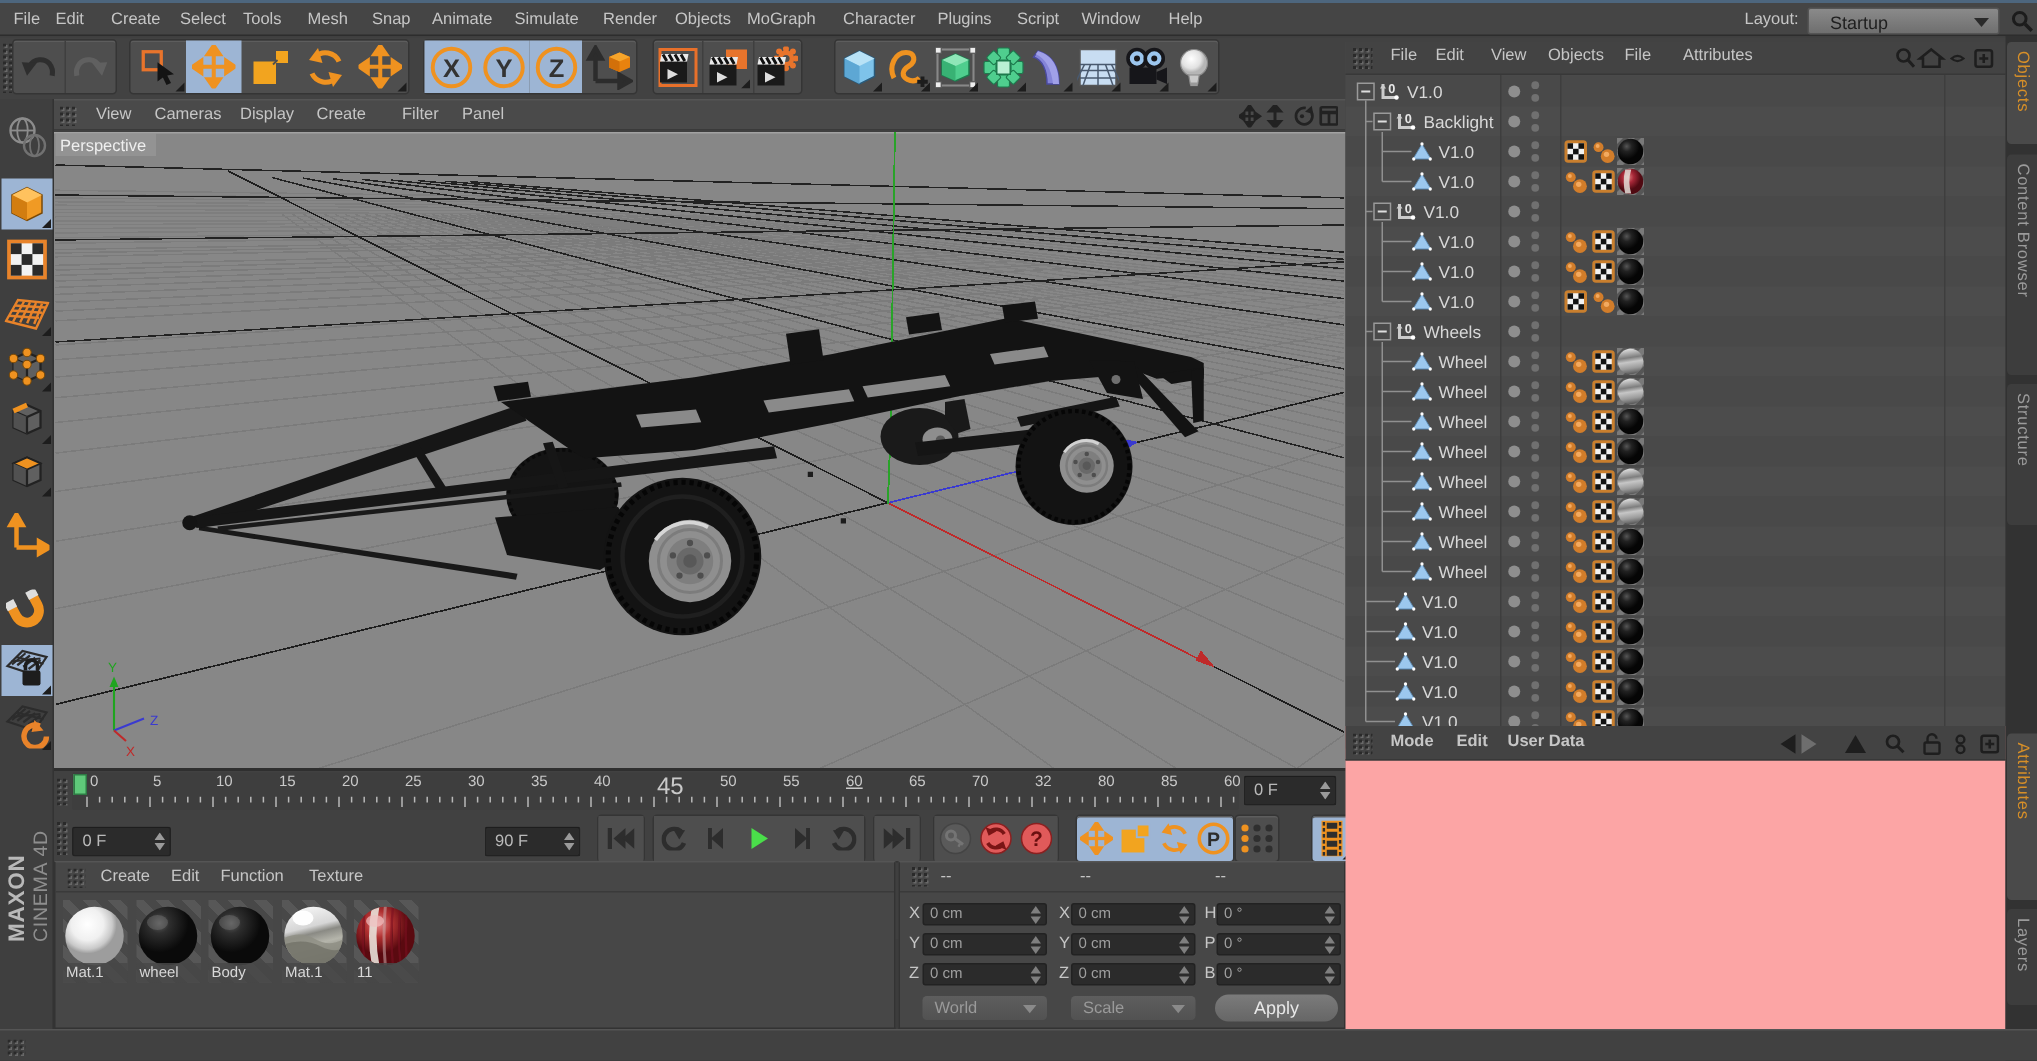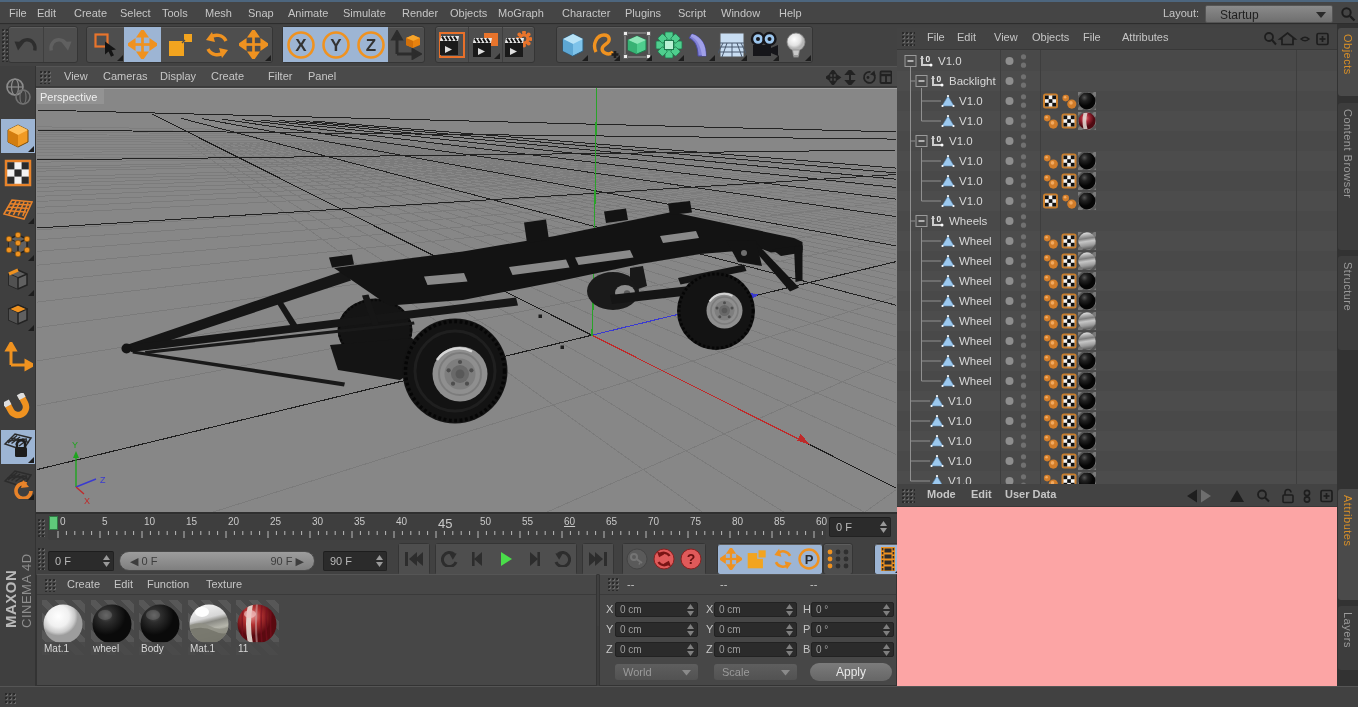--- a/index.html
+++ b/index.html
@@ -725,27 +725,27 @@
 <div class="abs" style="left:1px; top:1px; width:9px; height:14px; background:#5fc97a; border:1px solid #2e7a44;"></div>
 <span class="abs" style="left:12px; top:1px; font-size:10px; color:#c9c9c9;">0</span>
 <span class="abs" style="left:54px; top:1px; font-size:10px; color:#c9c9c9;">5</span>
 <span class="abs" style="left:96px; top:1px; font-size:10px; color:#c9c9c9;">10</span>
 <span class="abs" style="left:138px; top:1px; font-size:10px; color:#c9c9c9;">15</span>
 <span class="abs" style="left:180px; top:1px; font-size:10px; color:#c9c9c9;">20</span>
 <span class="abs" style="left:222px; top:1px; font-size:10px; color:#c9c9c9;">25</span>
 <span class="abs" style="left:264px; top:1px; font-size:10px; color:#c9c9c9;">30</span>
 <span class="abs" style="left:306px; top:1px; font-size:10px; color:#c9c9c9;">35</span>
 <span class="abs" style="left:348px; top:1px; font-size:10px; color:#c9c9c9;">40</span>
-<span class="abs" style="left:390px; top:1px; font-size:13px; color:#c9c9c9;">45</span>
+<span class="abs" style="left:390px; top:1px; font-size:16px; color:#c9c9c9;">45</span>
 <span class="abs" style="left:432px; top:1px; font-size:10px; color:#c9c9c9;">50</span>
 <span class="abs" style="left:474px; top:1px; font-size:10px; color:#c9c9c9;">55</span>
 <span class="abs" style="left:516px; top:1px; font-size:10px; color:#c9c9c9;text-decoration:underline;">60</span>
 <span class="abs" style="left:558px; top:1px; font-size:10px; color:#c9c9c9;">65</span>
 <span class="abs" style="left:600px; top:1px; font-size:10px; color:#c9c9c9;">70</span>
-<span class="abs" style="left:642px; top:1px; font-size:10px; color:#c9c9c9;">75</span>
+<span class="abs" style="left:642px; top:1px; font-size:10px; color:#c9c9c9;">32</span>
 <span class="abs" style="left:684px; top:1px; font-size:10px; color:#c9c9c9;">80</span>
 <span class="abs" style="left:726px; top:1px; font-size:10px; color:#c9c9c9;">85</span>
 <span class="abs" style="left:768px; top:1px; font-size:10px; color:#c9c9c9;">60</span>
 <svg class="abs" style="left:0; top:16px;" width="778" height="9">
           <line x1="10.0" y1="0" x2="10.0" y2="7" stroke="#b9b9b9" stroke-width="1"></line>
           <line x1="18.4" y1="0" x2="18.4" y2="4" stroke="#b9b9b9" stroke-width="1"></line>
           <line x1="26.8" y1="0" x2="26.8" y2="4" stroke="#b9b9b9" stroke-width="1"></line>
           <line x1="35.2" y1="0" x2="35.2" y2="4" stroke="#b9b9b9" stroke-width="1"></line>
           <line x1="43.6" y1="0" x2="43.6" y2="4" stroke="#b9b9b9" stroke-width="1"></line>
           <line x1="52.0" y1="0" x2="52.0" y2="7" stroke="#b9b9b9" stroke-width="1"></line>
@@ -840,24 +840,20 @@
 </div>
 <div class="abs dfield" style="left:793px; top:3px; width:62px; height:20px; line-height:18px; padding-left:6px;">0 F<svg class="spin" width="7" height="12">
           <path d="M3.5 0 L7 5 L0 5 Z" fill="#9a9a9a"></path>
           <path d="M3.5 12 L7 7 L0 7 Z" fill="#9a9a9a"></path>
         </svg></div>
 <div class="abs grip" style="left:2px; top:34px; width:8px; height:22px;"></div>
 <div class="abs dfield" style="left:12px; top:37px; width:66px; height:20px; line-height:18px; padding-left:6px;">0 F<svg class="spin" width="7" height="12">
           <path d="M3.5 0 L7 5 L0 5 Z" fill="#9a9a9a"></path>
           <path d="M3.5 12 L7 7 L0 7 Z" fill="#9a9a9a"></path>
         </svg></div>
-<div class="abs" style="left:83px; top:37px; width:196px; height:20px; border-radius:10px; background:linear-gradient(#9d9d9d,#7f7f7f); border:1px solid #4a4a4a;">
-<span class="abs" style="left:10px; top:3px; font-size:11px; color:#3d3d3d;">◀ 0 F</span>
-<span class="abs" style="right:10px; top:3px; font-size:11px; color:#3d3d3d;">90 F ▶</span>
-      </div>
 <div class="abs dfield" style="left:287px; top:37px; width:64px; height:20px; line-height:18px; padding-left:6px;">90 F<svg class="spin" width="7" height="12">
           <path d="M3.5 0 L7 5 L0 5 Z" fill="#9a9a9a"></path>
           <path d="M3.5 12 L7 7 L0 7 Z" fill="#9a9a9a"></path>
         </svg></div>
 <div class="tb2group" style="left:362px; top:29px; width:32px;">
         <div class="tbtn2" style="width:30px;">
           <svg width="18" height="14" viewBox="0 0 18 14">
             <rect x="0" y="0" width="3" height="14" fill="#2d2d2d"></rect>
             <path d="M12 0 L4 7 L12 14 Z" fill="#2d2d2d"></path>
             <path d="M18 0 L10 7 L18 14 Z" fill="#2d2d2d"></path>

